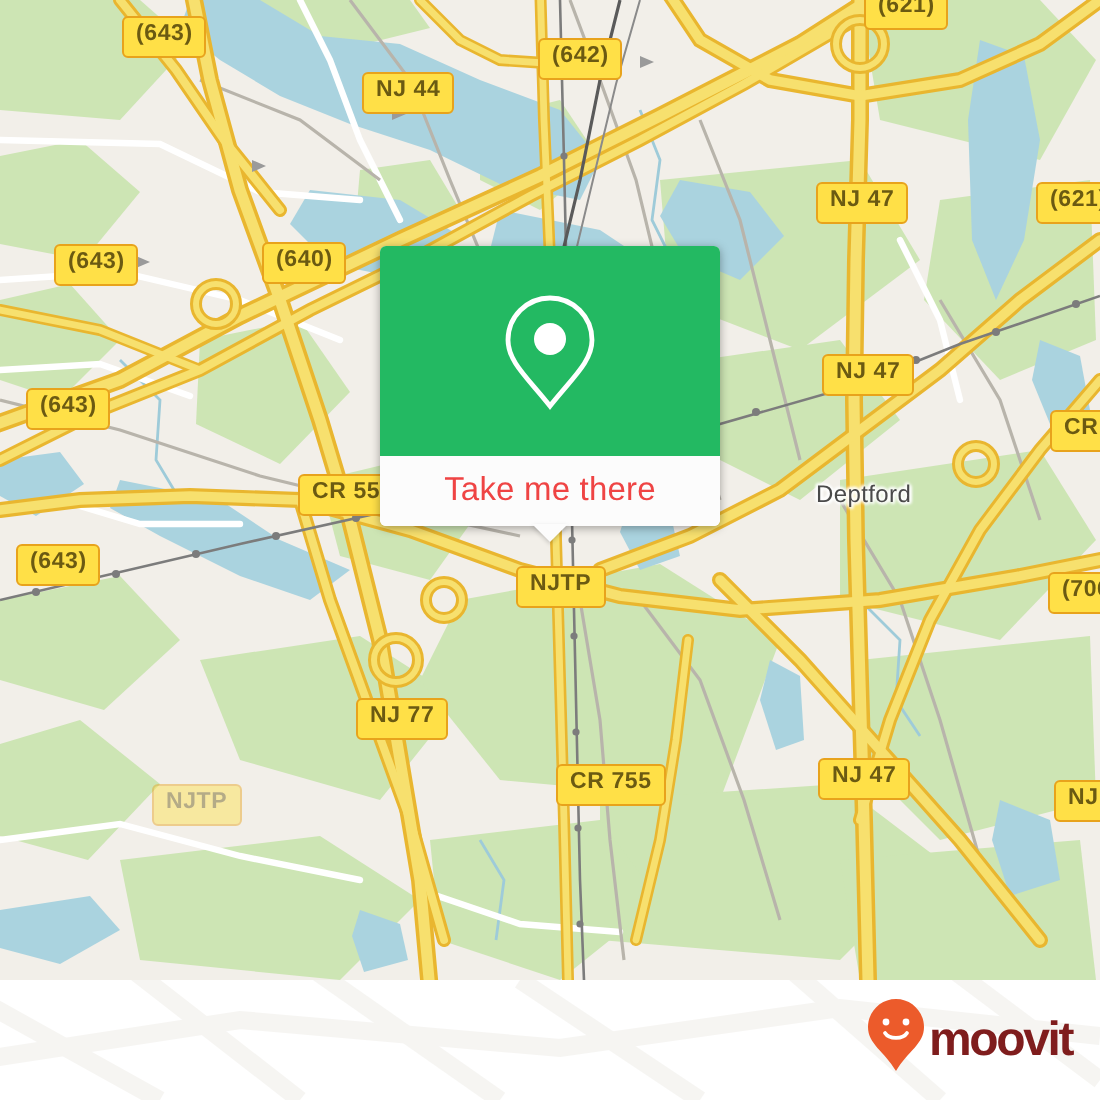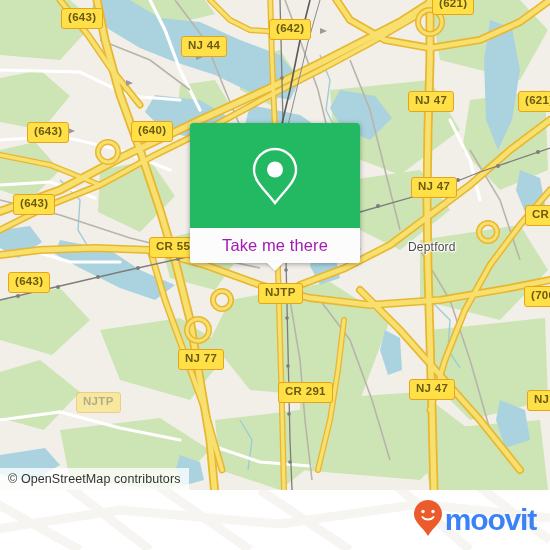--- a/index.html
+++ b/index.html
@@ -81,21 +81,21 @@
     align-items: center;
     justify-content: center;
   }
   #popup-action {
     height: 35px;
     background: #fcfcfc;
     border-radius: 0 0 3px 3px;
     display: flex;
     align-items: center;
     justify-content: center;
-    color: #a21caf;
+    color: #ef4444;
     font-size: 16.5px;
     letter-spacing: 0.1px;
     cursor: pointer;
   }
   #popup-tail {
     position: absolute;
     left: 50%;
     bottom: -8px;
     margin-left: -9px;
     width: 0; height: 0;
@@ -145,22 +145,22 @@
   }
   #brand {
     position: absolute;
     right: 14px;
     top: 50%;
     transform: translateY(-50%);
     display: flex;
     align-items: center;
   }
   #brand-word {
-    color: #3b82f6;
-    font-size: 30px;
+    color: #7f1d1d;
+    font-size: 24px;
     font-weight: bold;
     letter-spacing: -1.2px;
     margin-left: 2px;
     line-height: 1;
   }
 </style>
 </head>
 <body>
 
 <div id="app">
@@ -350,38 +350,37 @@
     <div class="shield" style="left:411px; top:177px;">NJ 47</div>
     <div class="shield" style="left:13px;  top:194px;">(643)</div>
     <div class="shield" style="left:149px; top:237px;">CR 551</div>
     <div class="shield" style="left:525px; top:205px;">CR 5</div>
     <div class="shield" style="left:8px;   top:272px;">(643)</div>
     <div class="shield" style="left:258px; top:283px;">NJTP</div>
     <div class="shield" style="left:524px; top:286px;">(706)</div>
 
     <div class="shield" style="left:178px; top:349px;">NJ 77</div>
     <div class="shield faded" style="left:76px; top:392px;">NJTP</div>
-    <div class="shield" style="left:278px; top:382px;">CR 291</div>
+    <div class="shield" style="left:278px; top:382px;">CR 755</div>
     <div class="shield" style="left:409px; top:379px;">NJ 47</div>
     <div class="shield" style="left:527px; top:390px;">NJ 5</div>
 
     <div id="popup">
       <div id="popup-green">
         <span>
           <svg width="50" height="62" viewBox="0 0 50 62">
             <path d="M25 4 C13.4 4 4 13.4 4 25 C4 36 14 44 25 58 C36 44 46 36 46 25 C46 13.4 36.6 4 25 4 Z" fill="none" stroke="#ffffff" stroke-width="2.4"></path>
             <circle cx="25" cy="24.5" r="8" fill="#ffffff"></circle>
           </svg>
         </span>
       </div>
       <div id="popup-action">Take me there</div>
       <div id="popup-tail"></div>
     </div>
 
-    <div id="osm-attr">© OpenStreetMap contributors</div>
   </div>
 
   <div id="footer">
     <svg id="footer-bg" width="550" height="60" viewBox="0 0 550 60">
       <rect x="0" y="0" width="550" height="60" fill="#ffffff"></rect>
       <g stroke="#f0eee9" stroke-width="9" fill="none">
         <path d="M-10 10 L80 60"></path>
         <path d="M60 -10 L150 60"></path>
         <path d="M150 -10 L250 60"></path>
         <path d="M260 0 L350 60"></path>

